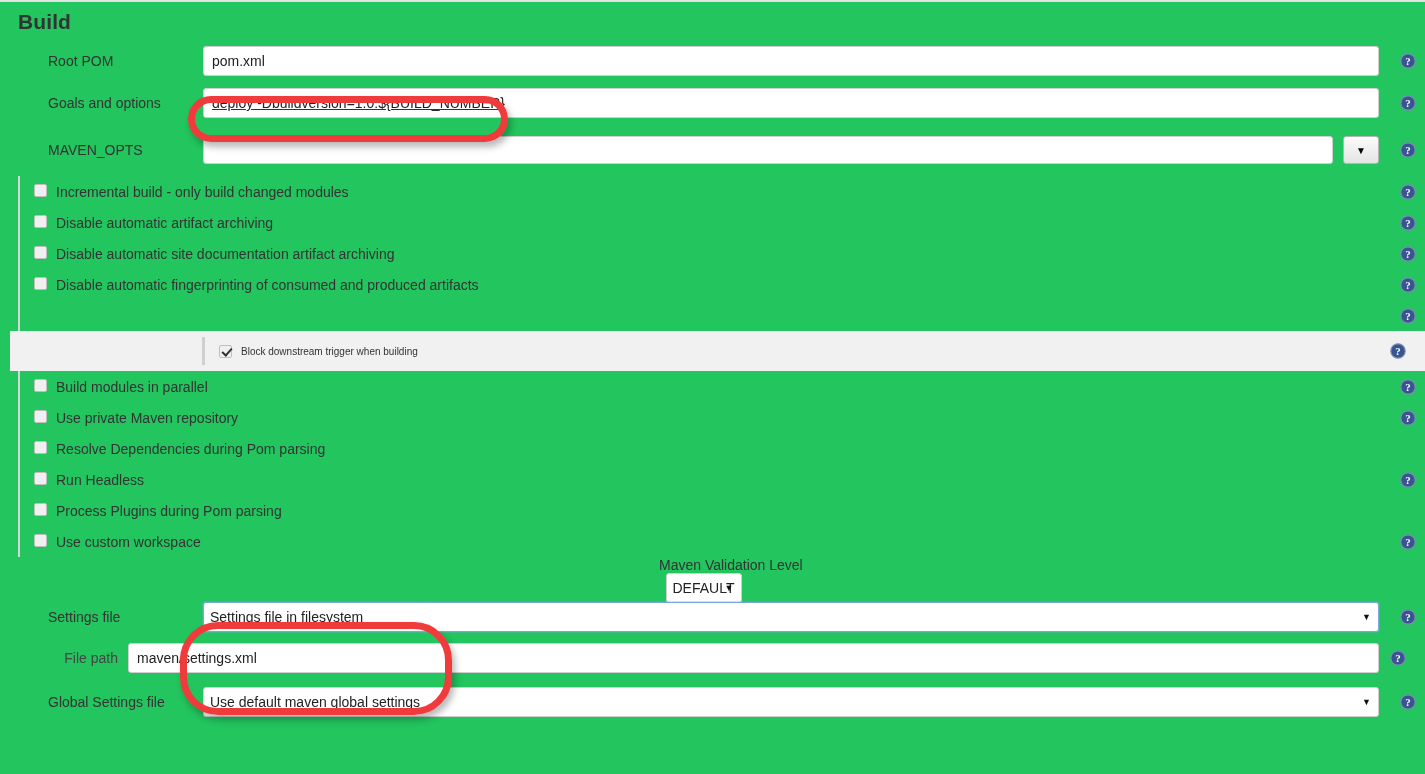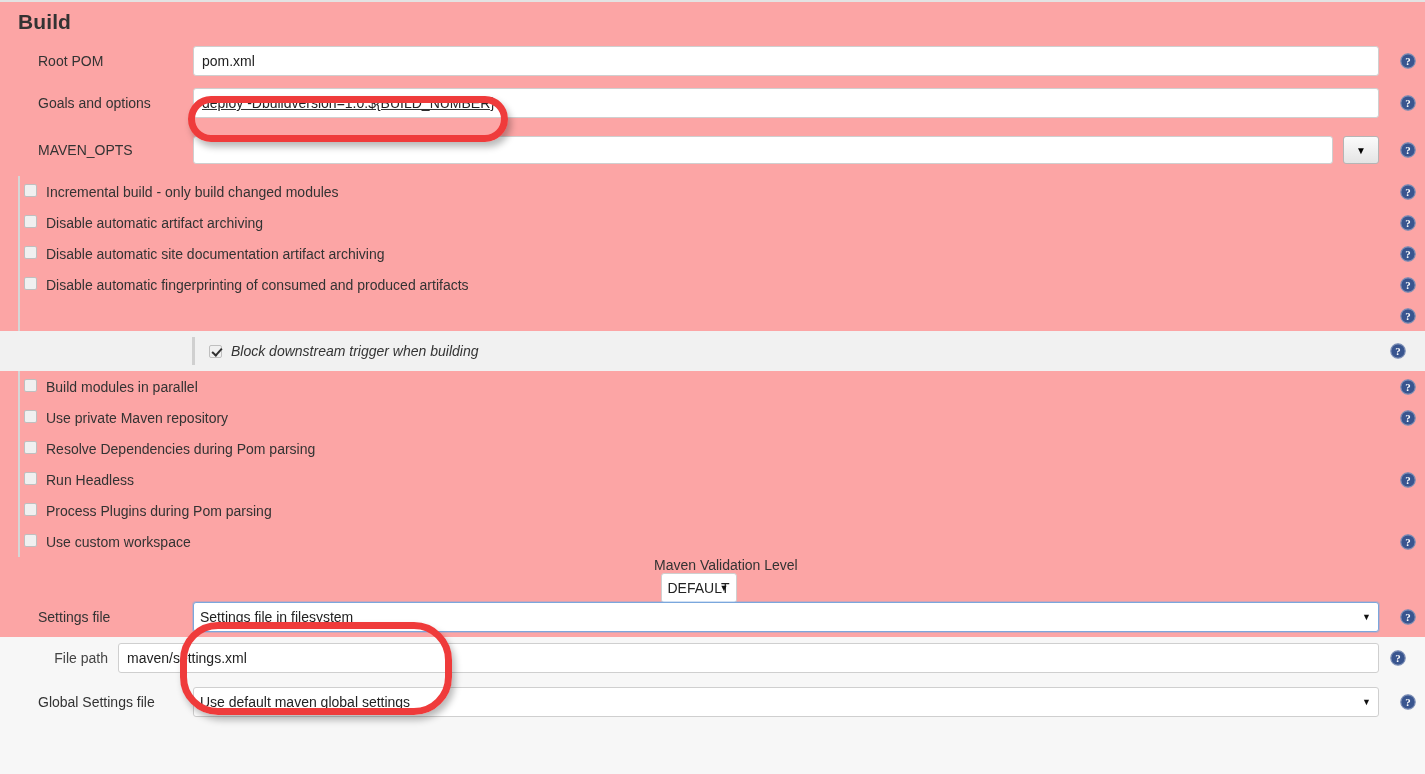--- a/index.html
+++ b/index.html
@@ -14,41 +14,42 @@
     font-size: 14px;
     color: #333333;
     overflow: hidden;
     position: relative;
   }
 
   
   #page {
     position: relative;
     width: 1425px;
-    height: 637px;
-    background: #fca5a5;
+    height: 774px;
+    background: #22c55e;
     border-top: 2px solid #e3e3e3;
     box-sizing: border-box;
   }
 
   
   .section-title {
     font-size: 21px;
     font-weight: bold;
     color: #333333;
     padding: 8px 0 6px 18px;
     letter-spacing: .1px;
   }
 
   
   .row {
     position: relative;
     display: flex;
     align-items: center;
     box-sizing: border-box;
+    margin-left: 10px;
   }
 
   
   .gutter-rule {
     position: absolute;
     left: 18px;
     width: 2px;
     background: #d6d6d6;
   }
 
@@ -200,21 +201,21 @@
     position: relative;
   }
   .nested-inner {
     display: flex;
     align-items: center;
     margin-left: 192px;
     border-left: 3px solid #d0d0d0;
     padding-left: 14px;
     height: 28px;
   }
-  .nested-row .cb-label { font-size: 14px; font-style: italic; }
+  .nested-row .cb-label { font-size: 10px; }
 
   
   .subfield-row {
     height: 42px;
     padding-left: 18px;
   }
   .subfield-label {
     width: 100px;
     text-align: right;
     padding-right: 10px;

